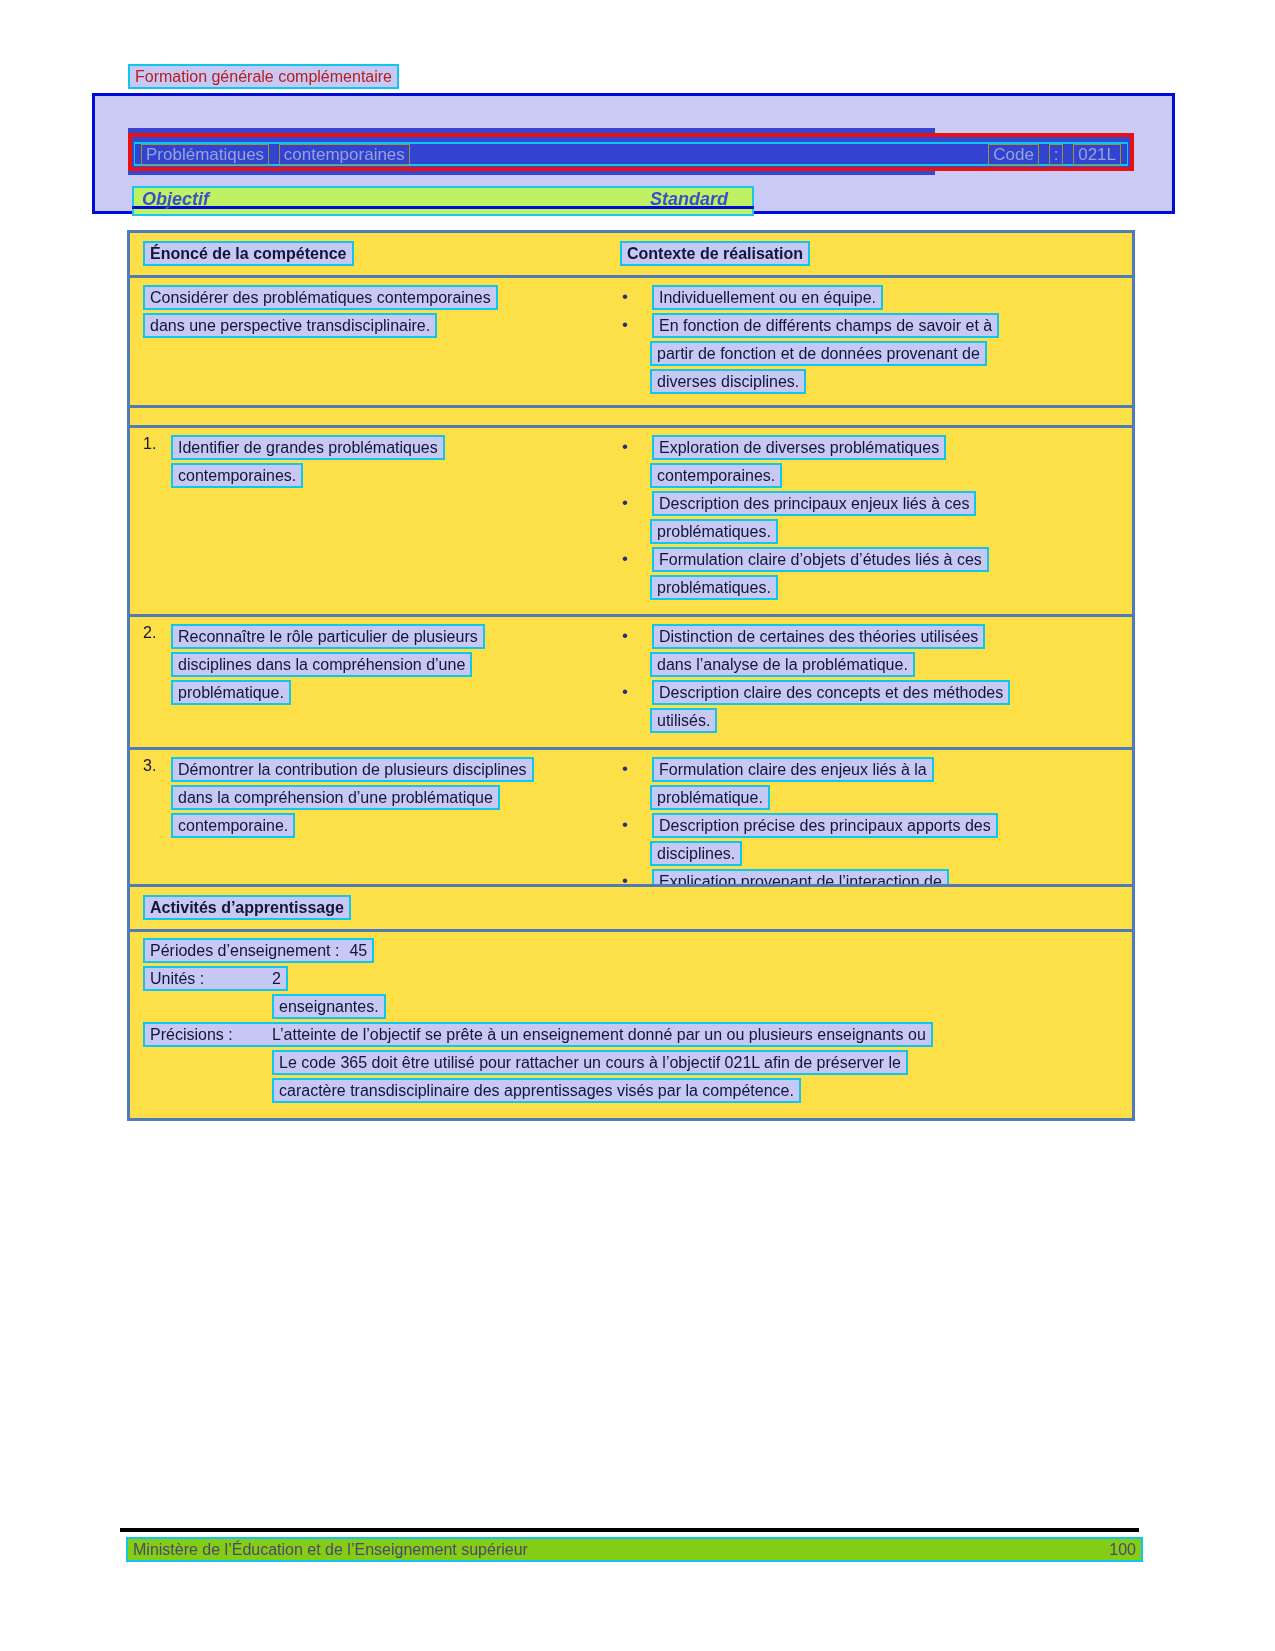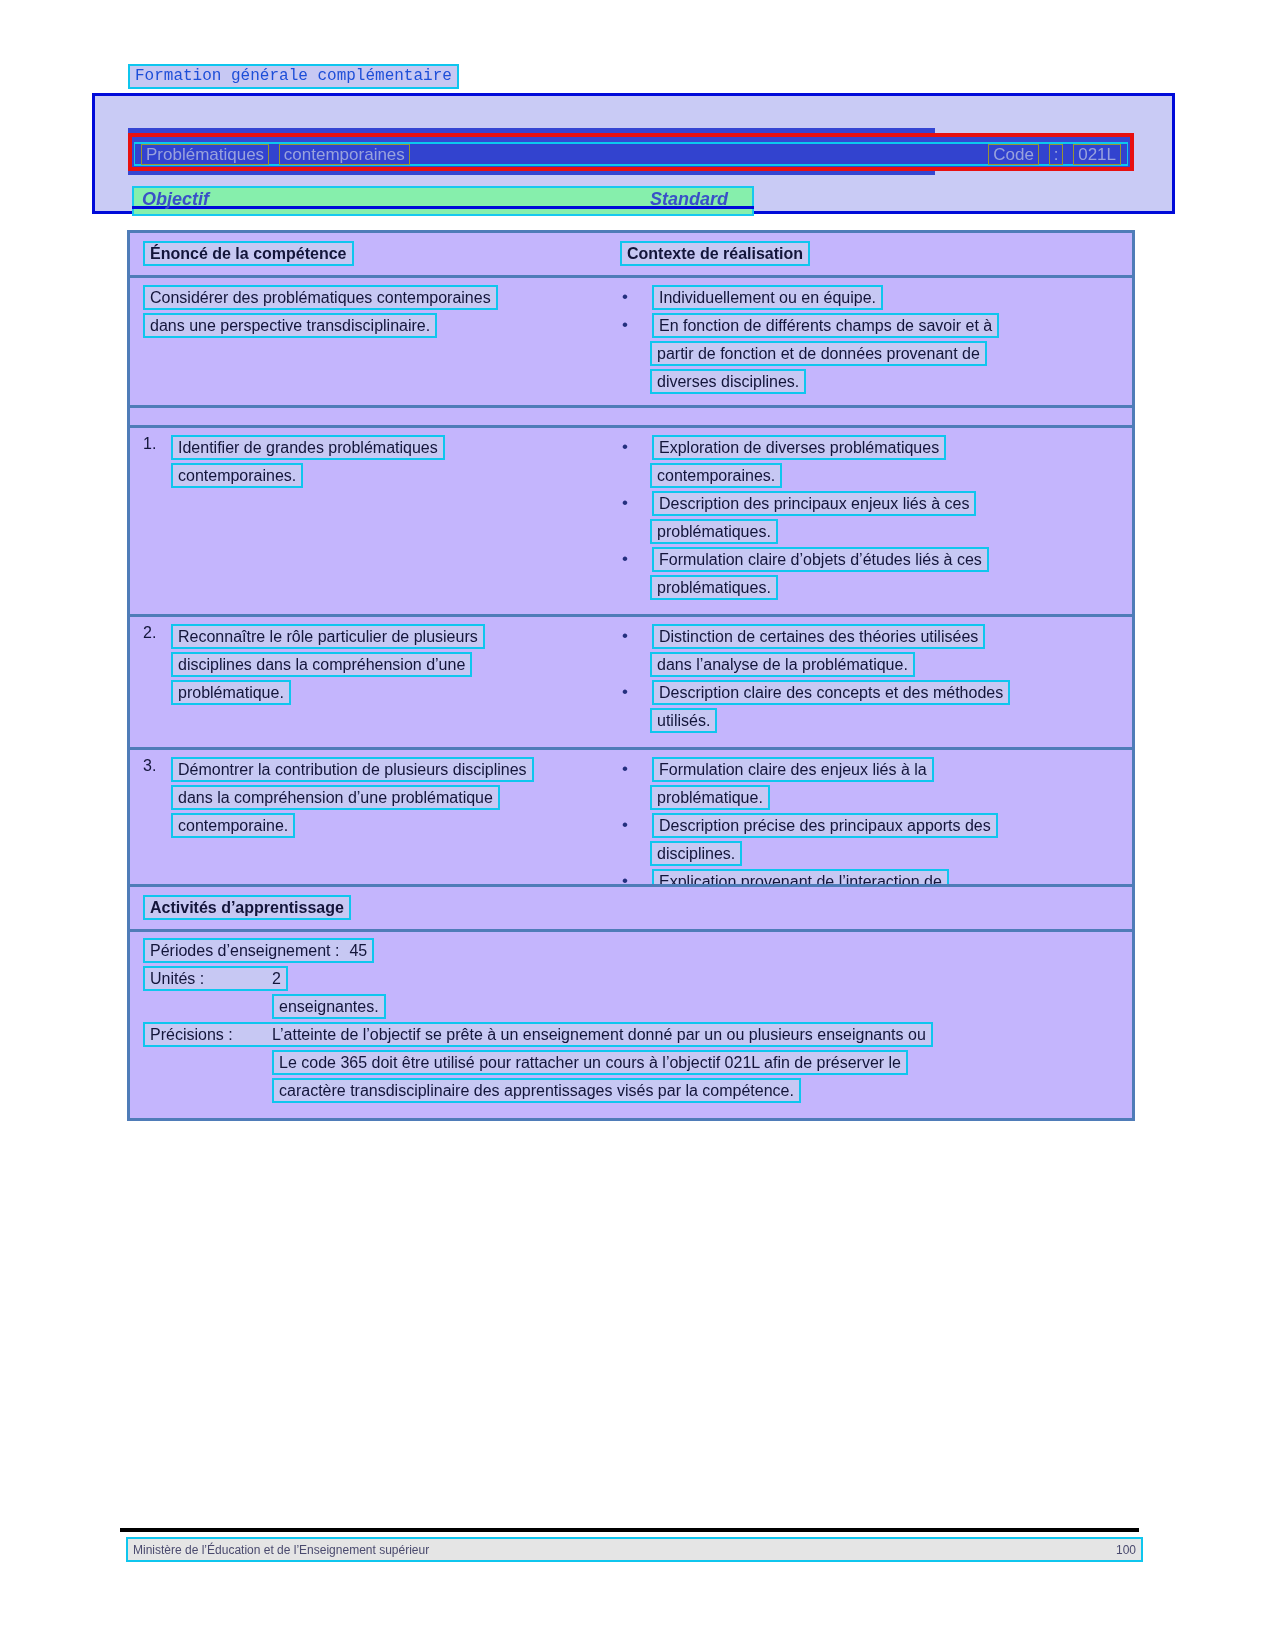--- a/index.html
+++ b/index.html
@@ -5,45 +5,45 @@
   html,body{margin:0;padding:0;background:#ffffff;}
   #page{position:relative;width:1275px;height:1651px;background:#ffffff;
         font-family:"Liberation Sans","DejaVu Sans",sans-serif;color:#13153a;}
 
   .hl{display:inline-block;background:#c7c8f3;border:2px solid #0fc6ee;
       padding:0 5px;line-height:21px;font-size:16px;color:#13153a;}
   .line{margin-bottom:3px;white-space:nowrap;}
 
   
   #top-label{position:absolute;left:128px;top:64px;}
-  #top-label .hl{color:#1d4ed8;font-family:Liberation Mono, monospace;}
+  #top-label .hl{color:#b91c1c;}
 
   
   #outer-box{position:absolute;left:92px;top:93px;width:1077px;height:115px;
              background:#c9cbf5;border:3px solid #000ad9;}
   #title-bar{position:absolute;left:33px;top:32px;width:807px;height:47px;background:#3546d2;}
   #red-box{position:absolute;left:0;top:5px;width:1006px;height:38px;box-sizing:border-box;
            border:4px solid #e81010;background:#3546d2;}
   #strip{position:absolute;left:2px;right:2px;top:5px;height:20px;
          border:2px solid #0cc8ee;border-left-width:1px;border-right-width:1px;
          display:flex;align-items:center;justify-content:space-between;
          color:#99a2dd;font-size:17px;padding:0 6px;background:#3243cf;}
   .wordbox{border:1px solid #9a9431;padding:0 4px;margin-right:5px;display:inline-block;line-height:19px;}
   #strip .right .wordbox{margin-right:0;margin-left:5px;}
 
   #obj-band{position:absolute;left:37px;top:90px;width:618px;height:26px;
-            background:#86efac;border:2px solid #17c8ee;z-index:2;}
+            background:#bef264;border:2px solid #17c8ee;z-index:2;}
   #obj-band .crossline{position:absolute;left:-2px;right:-2px;bottom:5px;height:3px;background:#000ad9;}
   .section-label{position:absolute;top:1px;font-size:18px;font-weight:bold;font-style:italic;
                  color:#3a50c8;z-index:3;}
   #objectif-label{left:8px;}
   #standard-label{left:516px;}
 
   
-  .doc-table{position:absolute;left:127px;width:1002px;border:3px solid #4f7cb8;background:#c4b5fd;}
+  .doc-table{position:absolute;left:127px;width:1002px;border:3px solid #4f7cb8;background:#fde047;}
   .thead{display:flex;padding:8px 0 9px;}
   .thead .hcell{font-weight:bold;}
   .col-left{width:490px;box-sizing:border-box;padding-left:13px;}
   .col-right{flex:1;}
   .tdivider{border-top:3px solid #4f7cb8;}
   .tbody-row{display:flex;padding:7px 0 11px;}
   .numline{display:flex;}
   .num{width:28px;flex:none;}
   .indent{margin-left:28px;}
   .bullet-item{display:flex;}
@@ -55,23 +55,23 @@
   #table2{top:405px;}
   #table3{top:884px;}
   #table3 .tbody{padding:6px 0 12px 13px;}
   .kv-spacer{display:inline-block;width:10px;}
   .label-fixed{display:inline-block;width:122px;}
   .prec-indent{margin-left:129px;}
 
   
   #footer-rule{position:absolute;left:120px;top:1528px;width:1019px;height:4px;background:#000000;}
   #footer-bar{position:absolute;left:126px;top:1537px;width:1003px;height:21px;
-              background:#e5e5e5;border:2px solid #0fc6ee;display:flex;
+              background:#84cc16;border:2px solid #0fc6ee;display:flex;
               justify-content:space-between;align-items:center;padding:0 5px;
-              font-size:12px;color:#4a4a6e;}
+              font-size:16px;color:#4a4a6e;}
 </style>
 </head>
 <body>
 
 <div id="page">
 
   <div id="top-label">
     <span class="hl">Formation générale complémentaire</span>
   </div>
 

